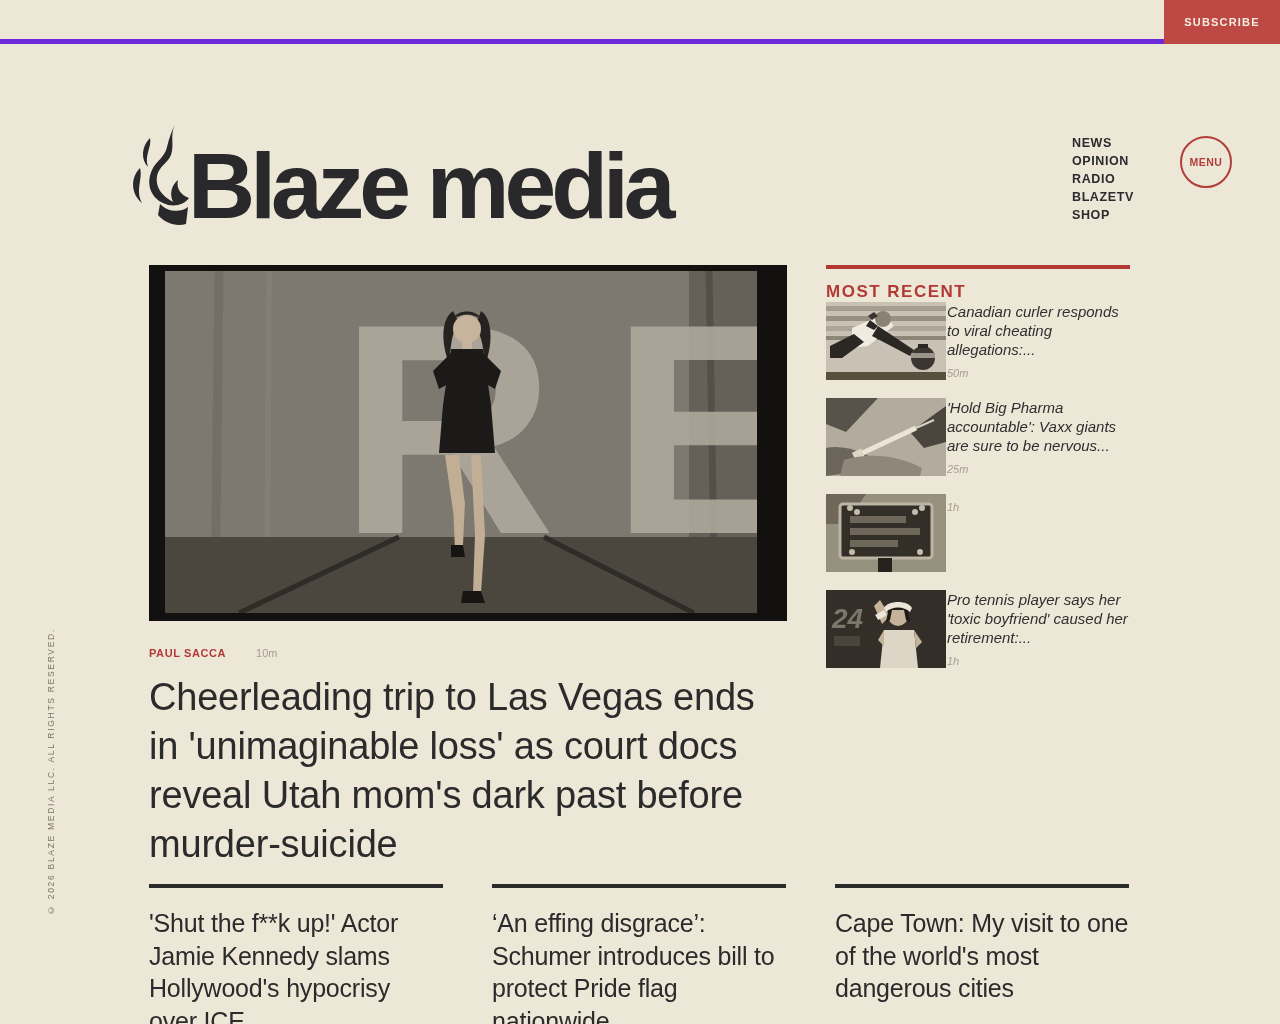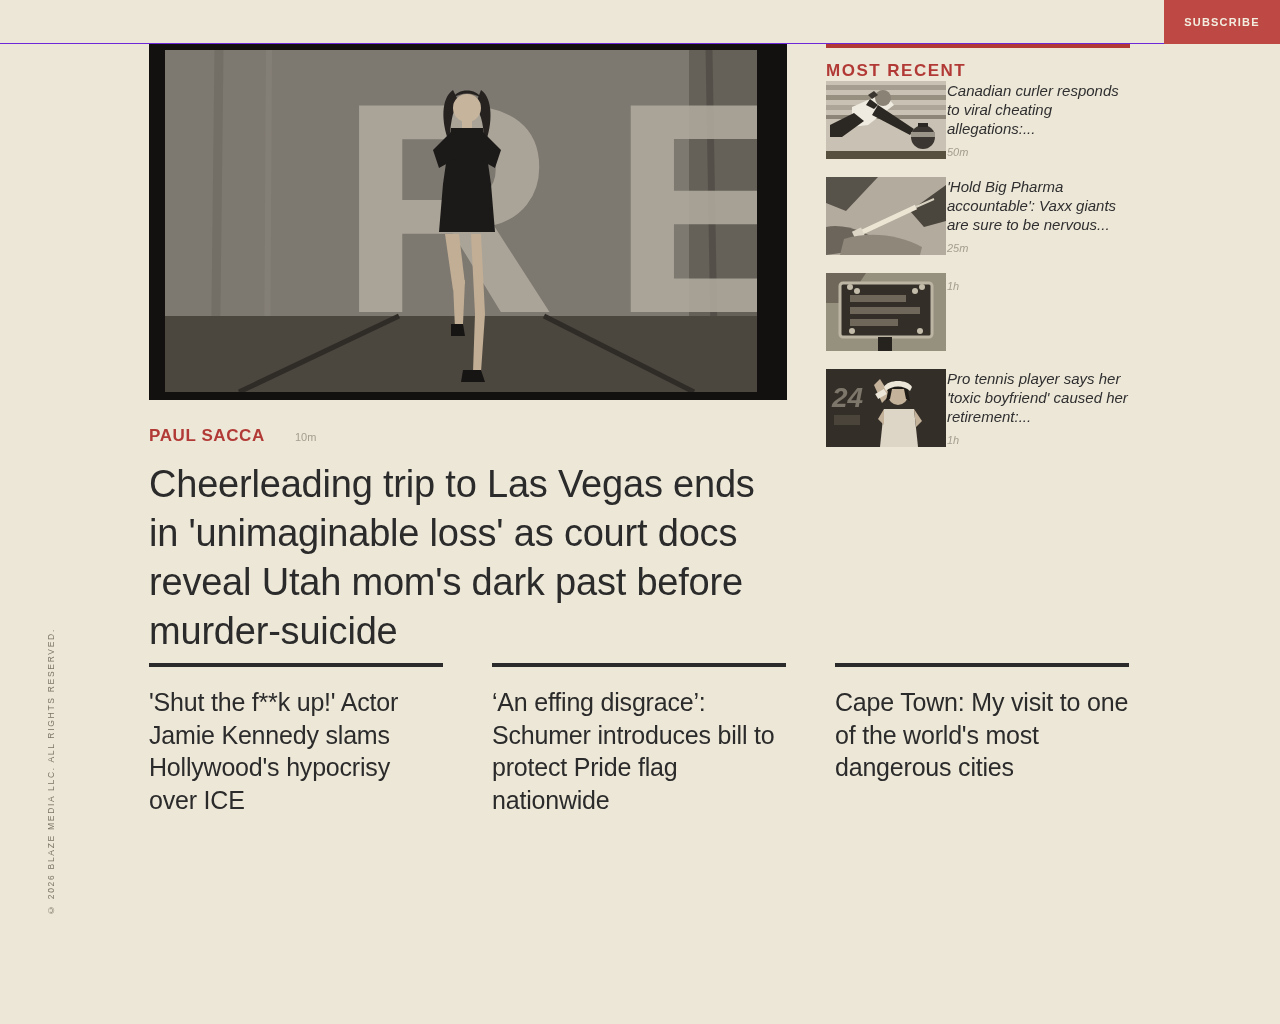--- a/index.html
+++ b/index.html
@@ -9,21 +9,21 @@
     background:#EDE7D7;
     color:#29292B;
     overflow:hidden;
     position:relative;
   }
   .page { width:1280px; height:1024px; position:relative; overflow:hidden; }
 
   
   .topbar {
     position:relative; height:44px; background:#EDE7D7;
-    border-bottom:1px solid #6d28d9;
+    border-bottom:5px solid #6d28d9;
   }
   .subscribe-btn {
     position:absolute; right:0; top:0; width:116px; height:44px;
     background:#BE4843; color:#F3EDE0; border:none; cursor:pointer;
     font-family:"Liberation Sans", sans-serif;
     font-size:11px; font-weight:bold; letter-spacing:1.2px;
   }
 
   
   header { position:relative; height:221px; }
@@ -48,21 +48,21 @@
     color:#B23E3A; font-family:"Liberation Sans", sans-serif;
     font-size:10.5px; font-weight:bold; letter-spacing:0.5px;
   }
 
   
   .main { margin-left:149px; width:981px; height:619px; display:flex; gap:39px; }
   .hero { width:638px; }
   .hero-photo { width:638px; height:356px; display:block; cursor:pointer; }
   .hero-meta { margin-top:26px; display:flex; align-items:baseline; }
   .hero-author {
-    color:#B23A36; font-size:17px; font-weight:bold; letter-spacing:0.6px;
+    color:#B23A36; font-size:11px; font-weight:bold; letter-spacing:0.6px;
     cursor:pointer;
   }
   .hero-time { color:#A49E90; font-size:11px; margin-left:30px; }
   .hero-headline {
     margin-top:14px; font-size:38px; font-weight:normal;
     line-height:1.29; letter-spacing:-0.2px; color:#2B2B2B; cursor:pointer;
   }
 
   
   .sidebar { width:304px; }
@@ -95,20 +95,40 @@
 </style>
 </head>
 <body>
 
 <div class="page">
 
   <div class="topbar">
     <button class="subscribe-btn">SUBSCRIBE</button>
   </div>
 
+  <header>
+    <div class="logo">
+      <svg class="logo-flame" width="62" height="110" viewBox="0 0 62 110">
+        <path fill="#29292B" d="M46 2c-7 13-1 22-5 33-3 8-12 11-14 21-2 11 5 20 16 26-4-9-1-17 5-22-2 9 3 15 11 18-5 7-16 10-26 5C20 77 16 63 22 50c4-9 13-13 15-23 2-9 5-17 9-25z"></path>
+        <path fill="#29292B" d="M20 18c-9 9-9 22-2 29-4-12 4-20 2-29zM10 48C0 58 1 74 12 83 5 70 13 59 10 48z"></path>
+        <path fill="#29292B" d="M30 84c8 8 20 9 28 3l-2 17c-10 3-21-1-28-9z"></path>
+      </svg>
+      <div class="logo-text">Blaze media</div>
+    </div>
+
+    <ul class="main-nav">
+      <li>NEWS</li>
+      <li>OPINION</li>
+      <li>RADIO</li>
+      <li>BLAZETV</li>
+      <li>SHOP</li>
+    </ul>
+
+    <button class="menu-btn">MENU</button>
+  </header>
 
   <div class="main">
 
     <section class="hero">
       <svg class="hero-photo" viewBox="0 0 638 356" role="img" aria-label="Black-and-white photo of a young cheerleader in a dark Utah uniform posing with hands on hips before a giant-letter backdrop">
         <rect width="638" height="356" fill="#14120F"></rect>
         <rect x="16" y="6" width="592" height="342" fill="#7D7870"></rect>
         <line x1="70" y1="6" x2="66" y2="348" stroke="#6B665E" stroke-width="9" opacity="0.55"></line>
         <line x1="120" y1="6" x2="118" y2="348" stroke="#8B867D" stroke-width="6" opacity="0.5"></line>
         <rect x="540" y="6" width="68" height="342" fill="#5D5952" opacity="0.75"></rect>

